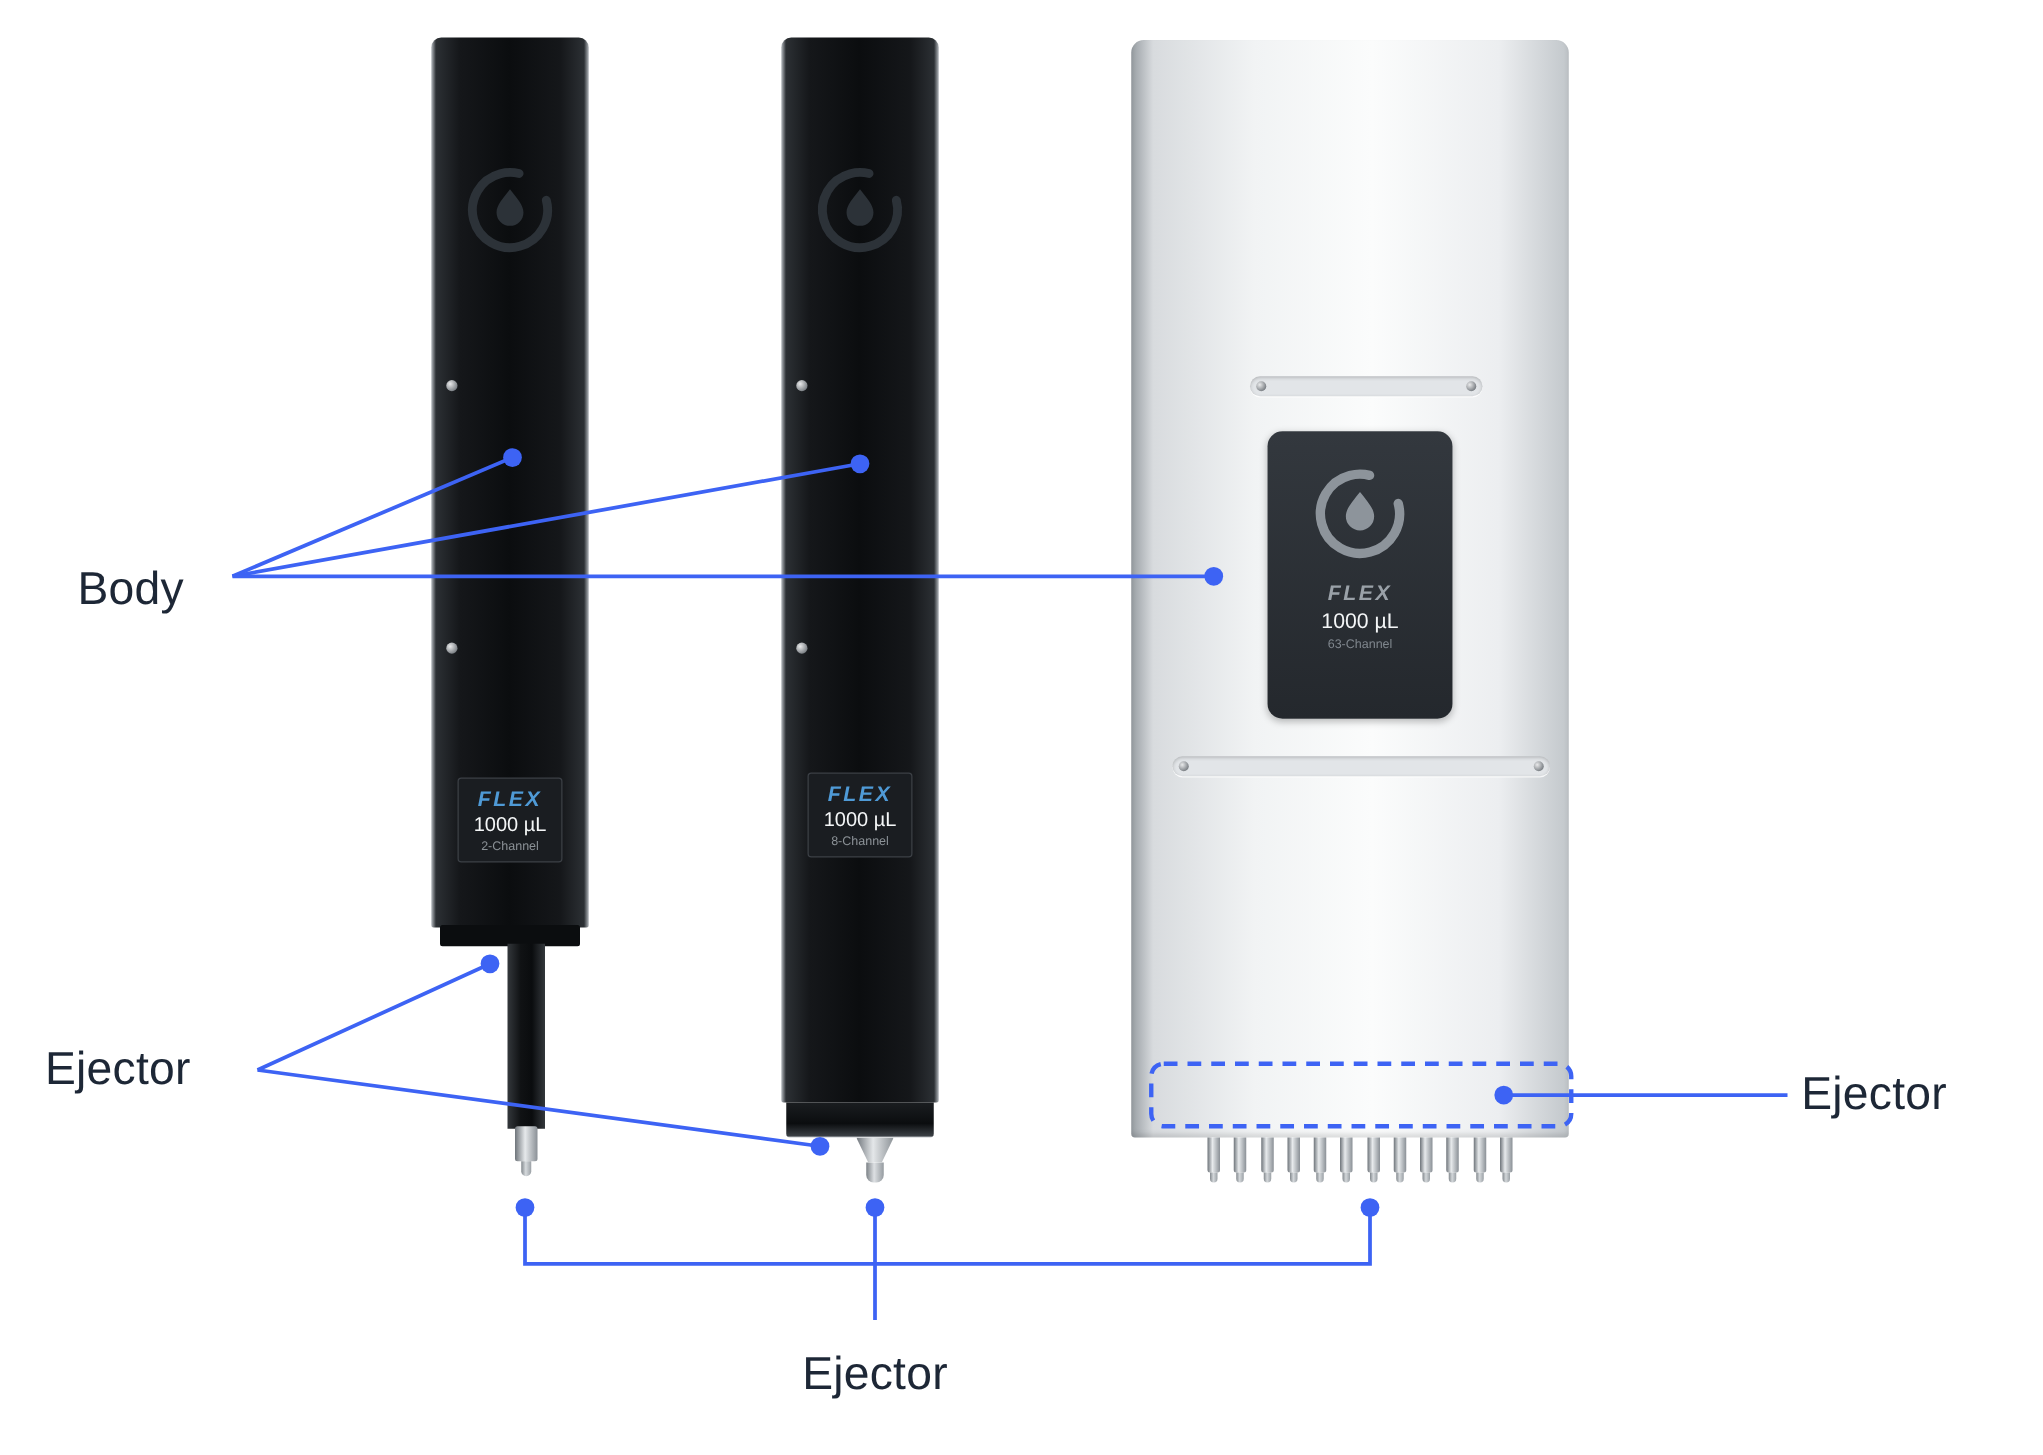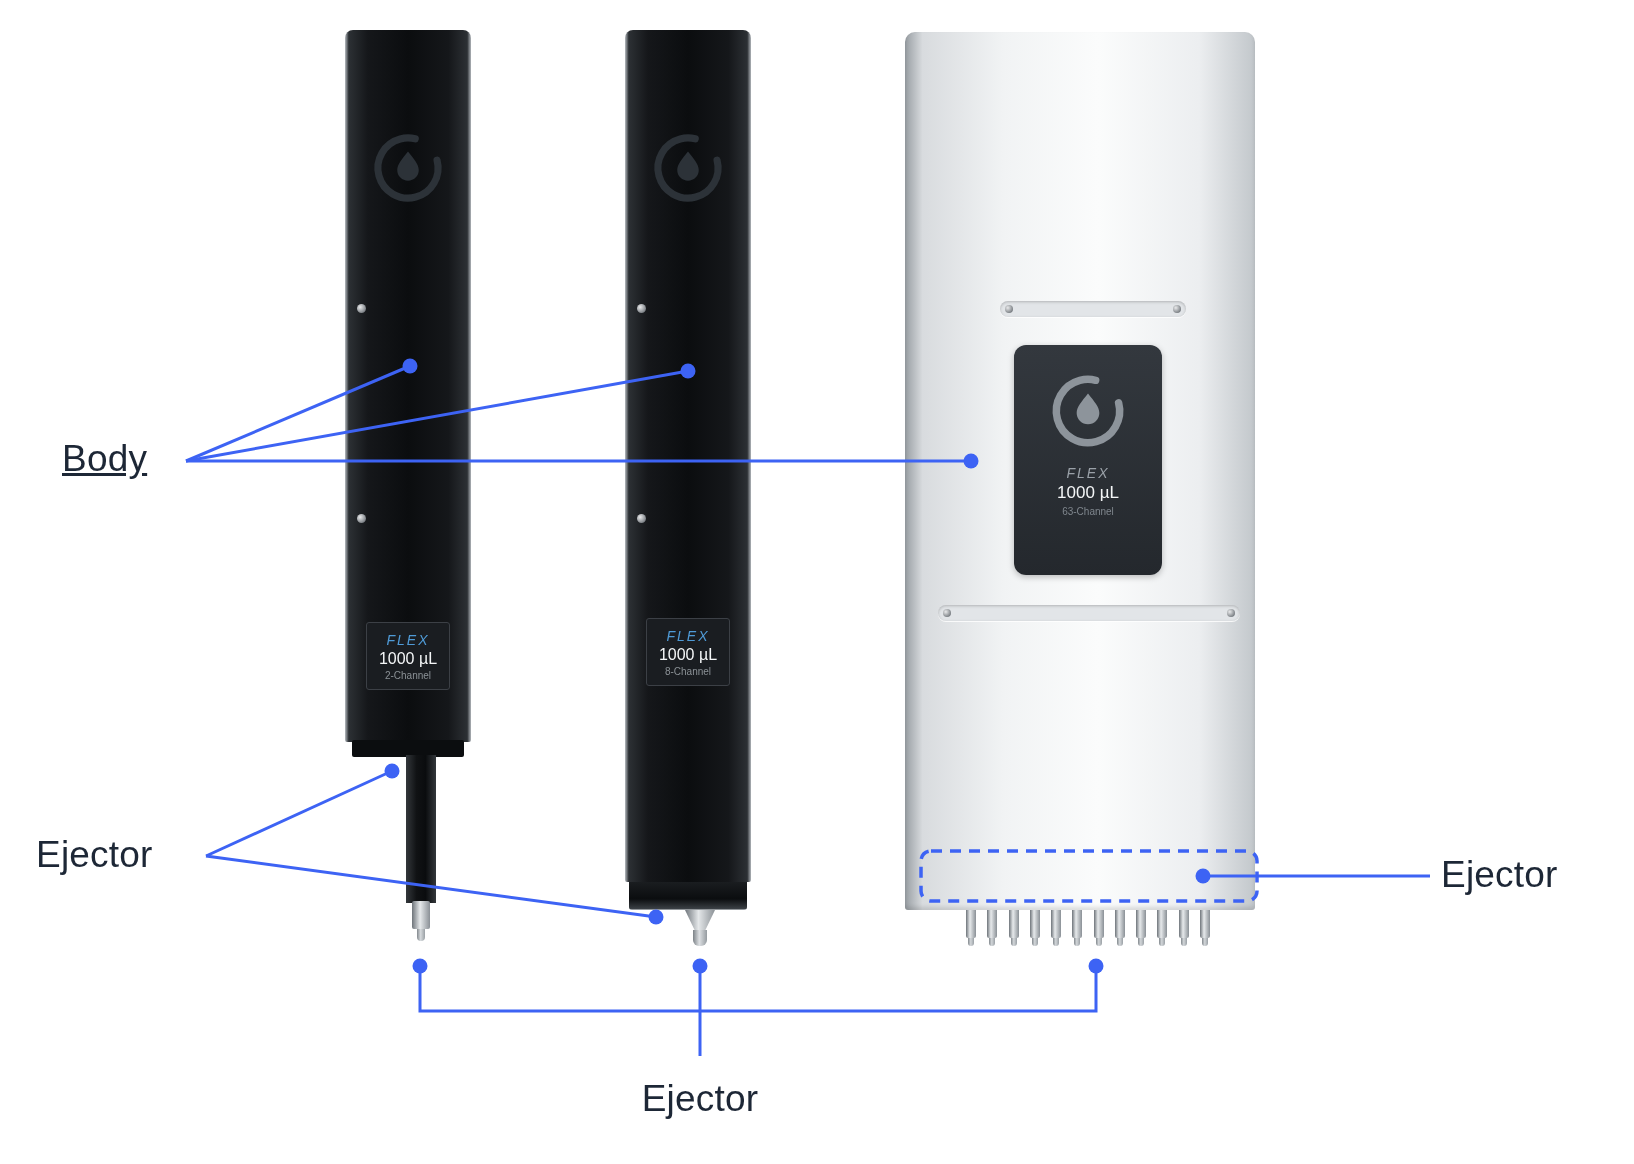--- a/index.html
+++ b/index.html
@@ -5,21 +5,21 @@
   :root{
     --accent:#3d63f4;
     --label:#1d2736;
   }
   *{box-sizing:border-box;}
   body{margin:0;background:#ffffff;font-family:"Liberation Sans",sans-serif;}
   .stage{position:relative;width:1634px;height:1164px;background:#ffffff;overflow:hidden;}
 
   
   .anno-label{position:absolute;color:var(--label);font-size:37px;font-weight:500;letter-spacing:.2px;}
-  .lbl-body{left:62px;top:438px;text-decoration:underline;}
+  .lbl-body{left:62px;top:450px;}
   .lbl-ej-left{left:36px;top:834px;}
   .lbl-ej-right{left:1441px;top:854px;}
   .lbl-nozzles{left:620px;top:1078px;width:160px;text-align:center;}
 
   
   svg.overlay{position:absolute;inset:0;pointer-events:none;z-index:40;}
   svg.overlay line, svg.overlay polyline{stroke:var(--accent);stroke-width:3;fill:none;}
   svg.overlay circle.dot{fill:var(--accent);}
   svg.overlay rect.dash{stroke:var(--accent);stroke-width:3.5;fill:none;stroke-dasharray:11 8;}
 
@@ -32,21 +32,21 @@
   .logo{position:absolute;}
   .logo-dark{color:#2c3238;}
   .logo-gray{color:#8d949b;}
   .screw{position:absolute;width:9px;height:9px;border-radius:50%;
     background:radial-gradient(circle at 35% 35%,#e9eaeb,#777c81 75%);}
   .label-plate{
     position:absolute;width:84px;left:21px;height:68px;
     background:#1a1d21;border:1px solid #3c4046;border-radius:3px;
     display:flex;flex-direction:column;align-items:center;justify-content:center;gap:2px;
   }
-  .txt-flex{font-size:14px;font-style:italic;font-weight:normal;letter-spacing:2px;color:#4f9ad6;}
+  .txt-flex{font-size:17px;font-style:italic;font-weight:bold;letter-spacing:2px;color:#4f9ad6;}
   .txt-vol{font-size:16px;font-weight:normal;color:#f4f6f7;}
   .txt-chan{font-size:10px;color:#8b9196;}
 
   
   .p1-body{left:345px;top:30px;width:126px;height:712px;}
   .p1-cap{position:absolute;left:352px;top:740px;width:112px;height:17px;background:#0b0d0f;border-radius:2px;}
   .p1-rod{position:absolute;left:406px;top:755px;width:30px;height:148px;
     background:linear-gradient(90deg,#33373b,#101214 35%,#0a0c0e 65%,#33373b);}
   .p1-tip{position:absolute;left:412px;top:901px;width:18px;height:28px;border-radius:2px;
     background:linear-gradient(90deg,#6e747a,#e6e9eb 45%,#8a9096);}

